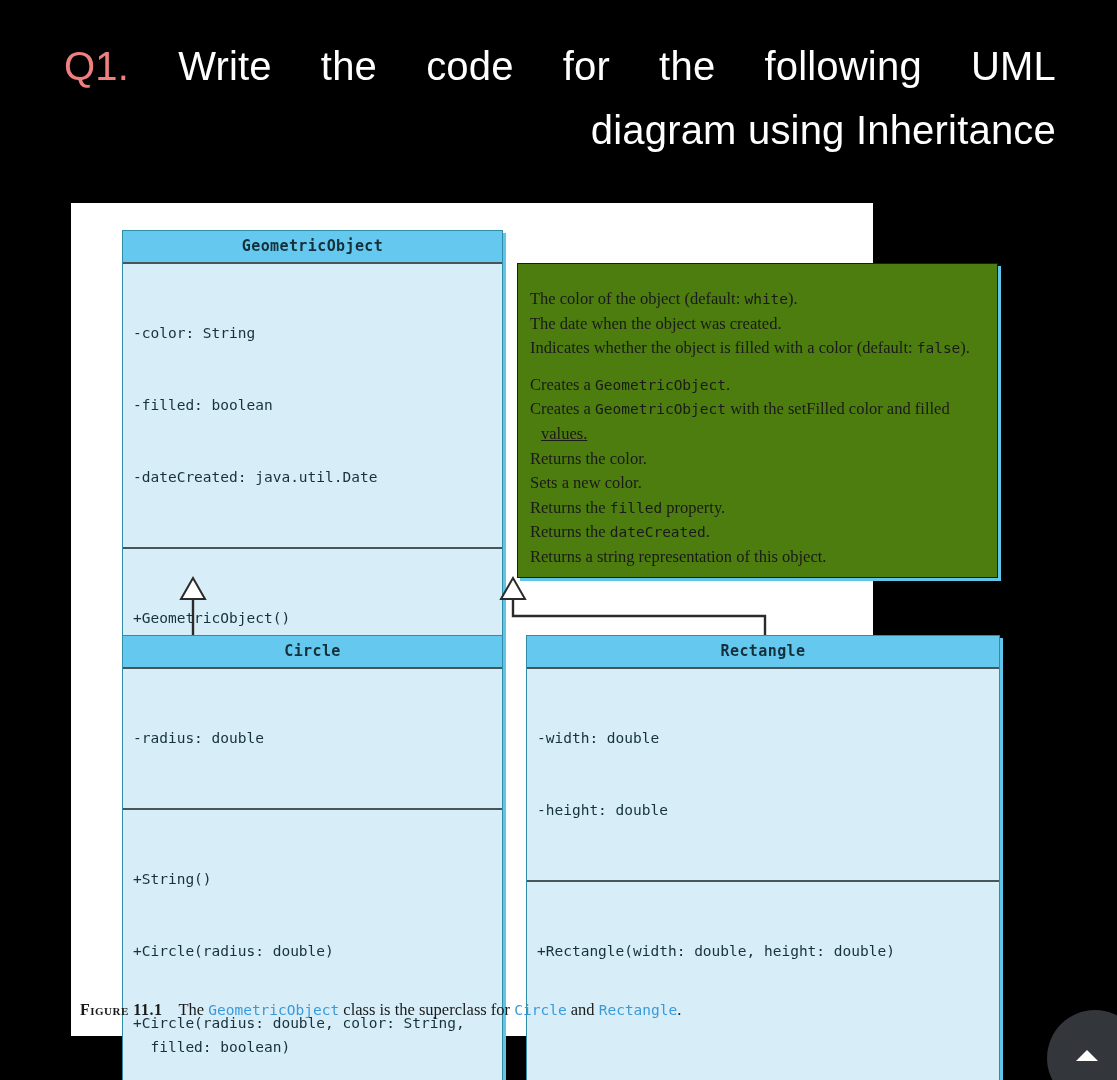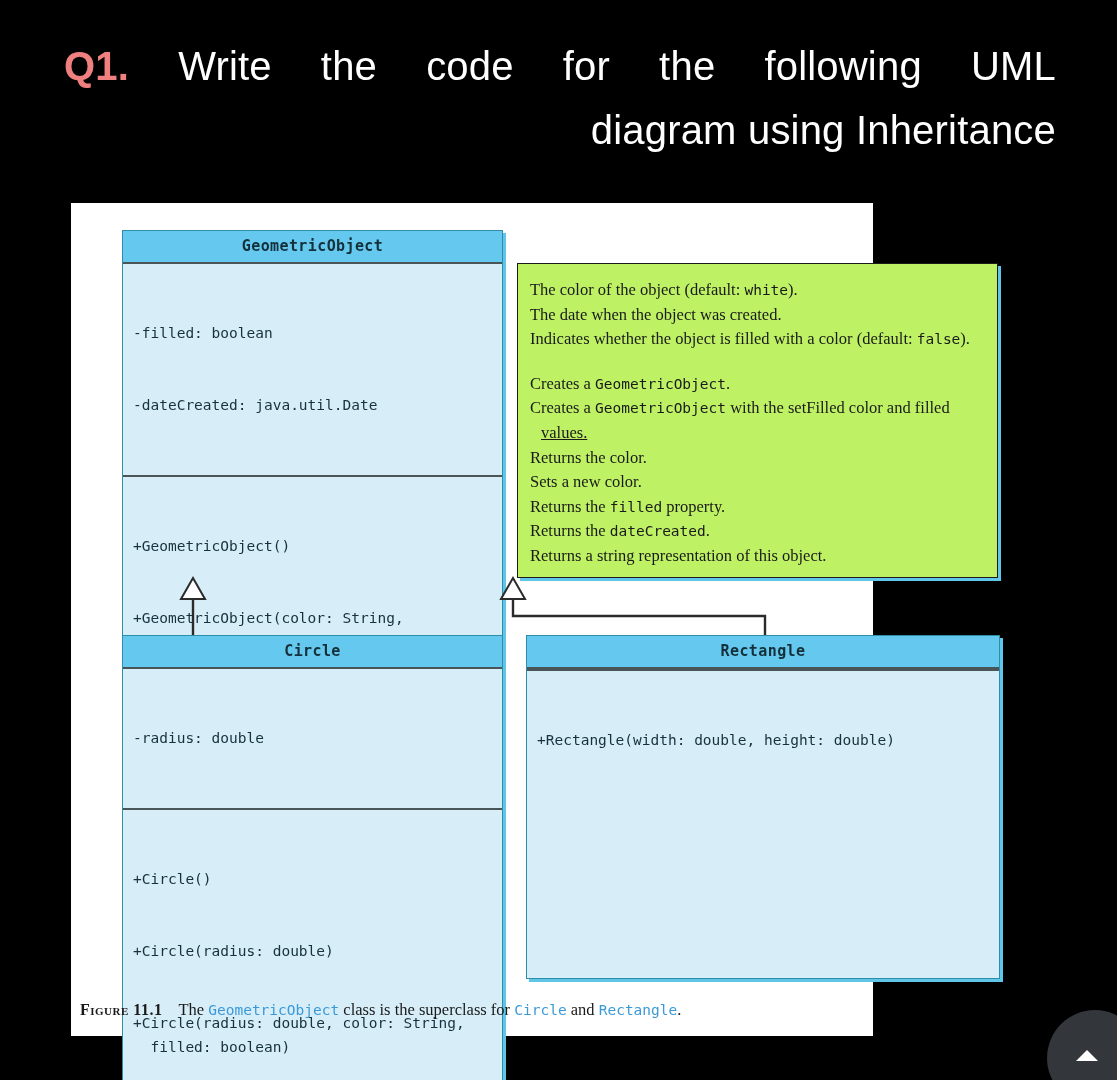--- a/index.html
+++ b/index.html
@@ -18,21 +18,21 @@
     width: 992px;
     color: #ffffff;
     font-size: 40px;
     line-height: 64px;
     text-align: justify;
     font-weight: 400;
     letter-spacing: 0.2px;
   }
   .question .qnum {
     color: #f08080;
-    font-weight: 700;
+    font-weight: 400;
   }
   .question .line2 { text-align: right; }
   .jline {
     text-align: justify;
     text-align-last: justify;
   }
 
   
   .figure-panel {
     position: absolute;
@@ -75,31 +75,31 @@
   
   #geo-box   { left: 51px;  top: 27px;  width: 381px; }
   #circle-box{ left: 51px;  top: 432px; width: 381px; }
   #rect-box  { left: 455px; top: 432px; width: 474px; }
 
   
   .desc-box {
     position: absolute;
     left: 446px; top: 60px;
     width: 481px; height: 315px;
-    background: #bef264;
+    background: #4d7c0f;
     border: 1px solid #1b1b1b;
     box-shadow: 3px 3px 0 0 #5fc6ea;
-    padding: 14px 12px 0 12px;
+    padding: 23px 12px 0 12px;
     font-family: "Liberation Serif", serif;
     font-size: 16.5px;
     line-height: 24.6px;
     color: #1a1a1a;
   }
   .desc-row { white-space: normal; }
-  .desc-row.gap { margin-top: 20px; }
+  .desc-row.gap { margin-top: 12px; }
   .desc-row .code {
     font-family: "DejaVu Sans Mono", monospace;
     font-size: 14.5px;
   }
   .desc-row .indent2 { display: block; padding-left: 11px; text-decoration: underline; }
 
   
   .arrows {
     position: absolute;
     left: 0; top: 0;
@@ -154,20 +154,21 @@
 <div class="question">
   <div class="jline"><span class="qnum">Q1.</span> <span>Write the code for the following UML</span></div>
   <div class="line2">diagram using Inheritance</div>
 </div>
 
 <div class="figure-panel">
 
   <div class="uml-box" id="geo-box">
     <div class="uml-header">GeometricObject</div>
     <div class="uml-section">
+      <div class="uml-row">-color: String</div>
       <div class="uml-row">-filled: boolean</div>
       <div class="uml-row">-dateCreated: java.util.Date</div>
     </div>
     <div class="uml-section uml-divider">
       <div class="uml-row">+GeometricObject()</div>
       <div class="uml-row">+GeometricObject(color: String,
   filled: boolean)</div>
       <div class="uml-row">+getColor(): String</div>
       <div class="uml-row">+setColor(color: String): void</div>
       <div class="uml-row">+isFilled(): boolean</div>
@@ -199,35 +200,39 @@
     <polygon points="442,375 430,396 454,396" fill="#ffffff" stroke="#2b2b2b" stroke-width="2"></polygon>
     <polyline points="442,396 442,413 694,413 694,432" fill="none" stroke="#2b2b2b" stroke-width="2.4"></polyline>
   </svg>
 
   <div class="uml-box" id="circle-box">
     <div class="uml-header">Circle</div>
     <div class="uml-section">
       <div class="uml-row">-radius: double</div>
     </div>
     <div class="uml-section uml-divider">
-      <div class="uml-row">+Circle()</div>
+      <div class="uml-row">+String()</div>
       <div class="uml-row">+Circle(radius: double)</div>
       <div class="uml-row">+Circle(radius: double, color: String,
   filled: boolean)</div>
       
       
       
       
       
       
     </div>
   </div>
 
   <div class="uml-box" id="rect-box">
     <div class="uml-header">Rectangle</div>
+    <div class="uml-section">
+      <div class="uml-row">-width: double</div>
+      <div class="uml-row">-height: double</div>
+    </div>
     <div class="uml-section uml-divider">
       <div class="uml-row">+Rectangle(width: double, height: double)</div>
       
       
       
       
       
       
       
     </div>

